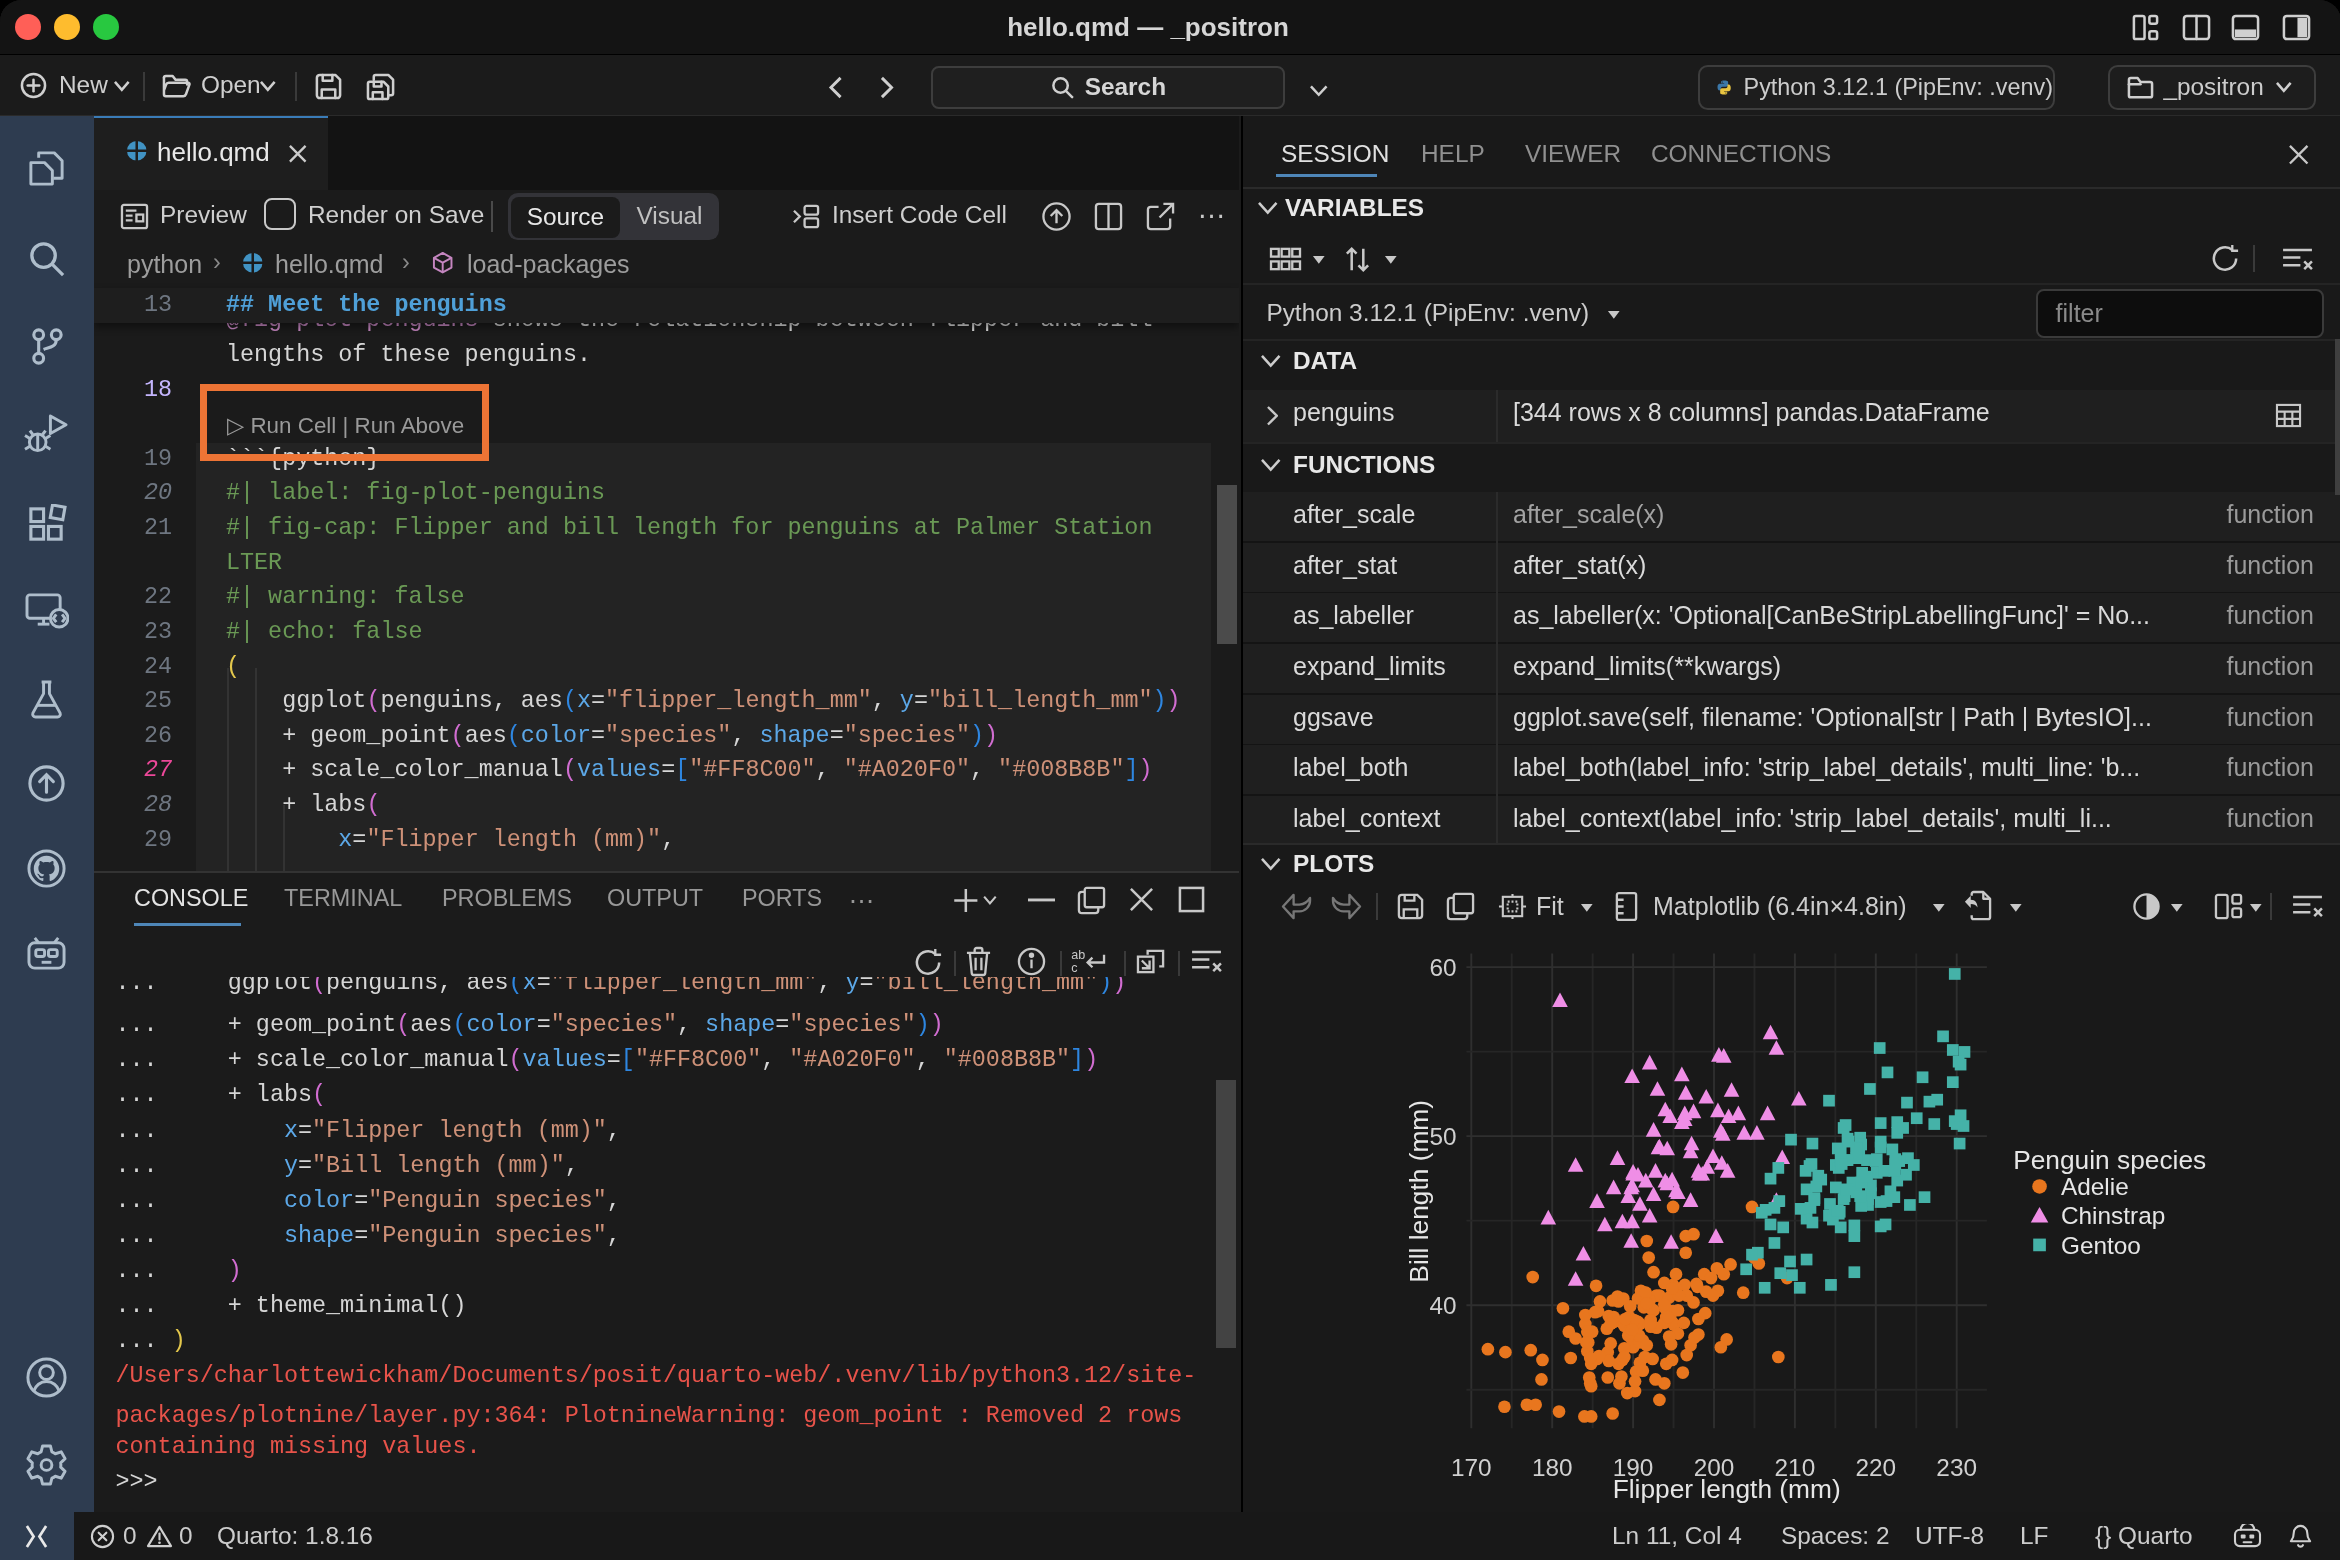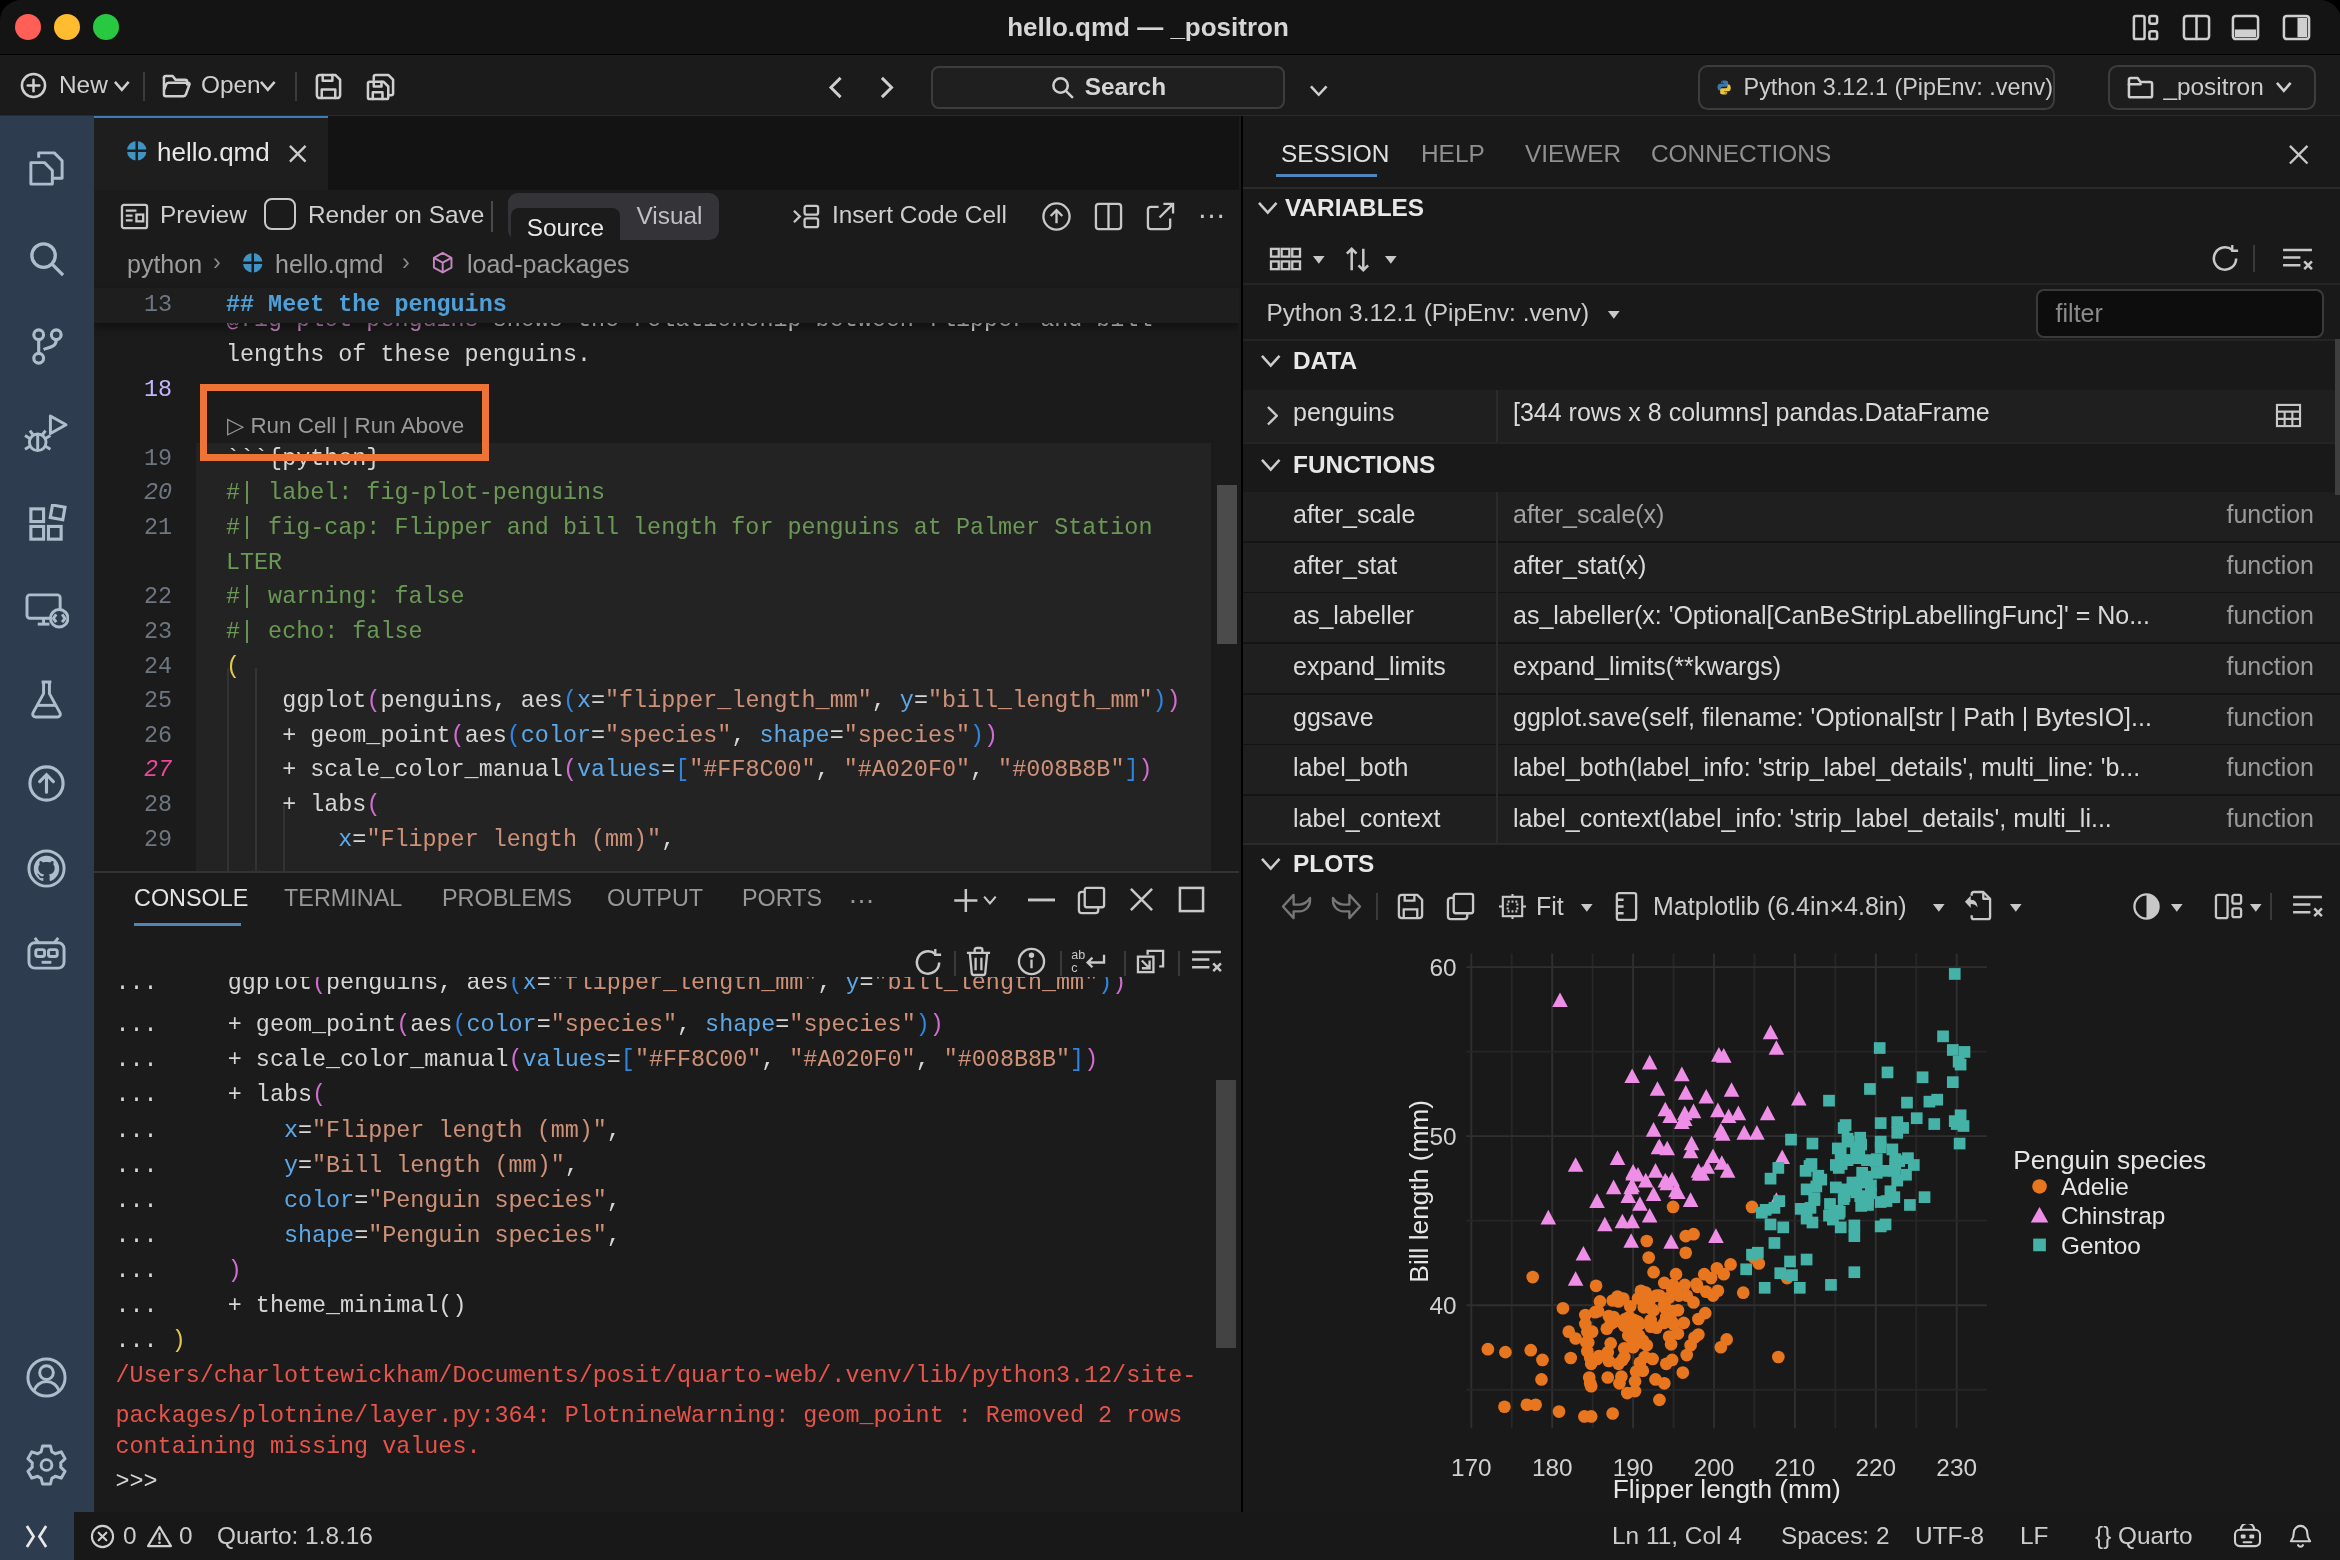--- a/index.html
+++ b/index.html
@@ -213,21 +213,21 @@
             <line x1="6" y1="13" x2="13" y2="13"></line>
             <line x1="6" y1="18" x2="13" y2="18"></line>
             <rect x="17" y="12" width="7" height="7"></rect>
           </g>
         </svg>
     <div class="abs ui" style="left:66px;top:10.7px;font-size:24.4px;">Preview</div>
     <div class="abs" style="left:170px;top:7.8px;width:32px;height:32px;border:2.9px solid #c8c8c8;border-radius:7.8px;box-sizing:border-box;"></div>
     <div class="abs ui" style="left:214px;top:10.7px;font-size:24.4px;">Render on Save</div>
     <div class="sep" style="left:397px;top:10.7px;height:31px;background:#4a4a4a;"></div>
     <div class="abs" style="left:414px;top:2.9px;width:211px;height:47px;background:#333338;border-radius:9.8px;">
-      <div class="abs" style="left:2.9px;top:15px;width:109px;height:41px;background:#1b1b1b;border-radius:7.8px;display:flex;align-items:center;justify-content:center;color:#e8e8e8;font-size:24.4px;text-align:center;">Source</div>
+      <div class="abs" style="left:2.9px;top:4px;width:109px;height:41px;background:#1b1b1b;border-radius:7.8px;display:flex;align-items:center;justify-content:center;color:#e8e8e8;font-size:24.4px;text-align:center;">Source</div>
       <div class="abs" style="left:115px;top:2.9px;width:93px;height:41px;display:flex;align-items:center;justify-content:center;color:#c0c0c0;font-size:24.4px;">Visual</div>
     </div>
     <svg class="abs" style="left:698px;top:12.7px;" width="29" height="27" viewBox="0 0 30 28">
           <g stroke="#c8c8c8" stroke-width="2.4" fill="none">
             <path d="M2 8 l6 6 -6 6"></path>
             <rect x="13" y="3" width="14" height="9" rx="2"></rect>
             <rect x="13" y="16" width="14" height="9" rx="2"></rect>
           </g>
         </svg>
     <div class="abs ui" style="left:738px;top:10.7px;font-size:24.4px;">Insert Code Cell</div>
@@ -294,21 +294,21 @@
 <div class="abs" style="left:0;top:327px;width:78px;height:35px;line-height:35px;text-align:right;color:#6e7681;">23</div>
 <div class="abs" style="left:132px;top:327px;height:35px;line-height:35px;white-space:pre;"><span style="color:#6A9955">#| echo: false</span></div>
 <div class="abs" style="left:0;top:362px;width:78px;height:35px;line-height:35px;text-align:right;color:#6e7681;">24</div>
 <div class="abs" style="left:132px;top:362px;height:35px;line-height:35px;white-space:pre;"><span style="color:#e3c74c">(</span></div>
 <div class="abs" style="left:0;top:396px;width:78px;height:35px;line-height:35px;text-align:right;color:#6e7681;">25</div>
 <div class="abs" style="left:132px;top:396px;height:35px;line-height:35px;white-space:pre;"><span style="color:#d6d6d6">    ggplot</span><span style="color:#d16dd1">(</span><span style="color:#d6d6d6">penguins, aes</span><span style="color:#2e86e0">(</span><span style="color:#5ca8e8">x</span><span style="color:#d6d6d6">=</span><span style="color:#ce9178">"flipper_length_mm"</span><span style="color:#d6d6d6">, </span><span style="color:#5ca8e8">y</span><span style="color:#d6d6d6">=</span><span style="color:#ce9178">"bill_length_mm"</span><span style="color:#2e86e0">)</span><span style="color:#d16dd1">)</span></div>
 <div class="abs" style="left:0;top:431px;width:78px;height:35px;line-height:35px;text-align:right;color:#6e7681;">26</div>
 <div class="abs" style="left:132px;top:431px;height:35px;line-height:35px;white-space:pre;"><span style="color:#d6d6d6">    + geom_point</span><span style="color:#d16dd1">(</span><span style="color:#d6d6d6">aes</span><span style="color:#2e86e0">(</span><span style="color:#5ca8e8">color</span><span style="color:#d6d6d6">=</span><span style="color:#ce9178">"species"</span><span style="color:#d6d6d6">, </span><span style="color:#5ca8e8">shape</span><span style="color:#d6d6d6">=</span><span style="color:#ce9178">"species"</span><span style="color:#2e86e0">)</span><span style="color:#d16dd1">)</span></div>
 <div class="abs" style="left:0;top:465px;width:78px;height:35px;line-height:35px;text-align:right;color:#ec4899;font-style:italic;">27</div>
 <div class="abs" style="left:132px;top:465px;height:35px;line-height:35px;white-space:pre;"><span style="color:#d6d6d6">    + scale_color_manual</span><span style="color:#d16dd1">(</span><span style="color:#5ca8e8">values</span><span style="color:#d6d6d6">=</span><span style="color:#2e86e0">[</span><span style="color:#ce9178">"#FF8C00"</span><span style="color:#d6d6d6">, </span><span style="color:#ce9178">"#A020F0"</span><span style="color:#d6d6d6">, </span><span style="color:#ce9178">"#008B8B"</span><span style="color:#2e86e0">]</span><span style="color:#d16dd1">)</span></div>
-<div class="abs" style="left:0;top:500px;width:78px;height:35px;line-height:35px;text-align:right;color:#6e7681;">28</div>
+<div class="abs" style="left:0;top:500px;width:78px;height:35px;line-height:35px;text-align:right;color:#6e7681;font-style:italic;">28</div>
 <div class="abs" style="left:132px;top:500px;height:35px;line-height:35px;white-space:pre;"><span style="color:#d6d6d6">    + labs</span><span style="color:#d16dd1">(</span></div>
 <div class="abs" style="left:0;top:535px;width:78px;height:35px;line-height:35px;text-align:right;color:#6e7681;">29</div>
 <div class="abs" style="left:132px;top:535px;height:35px;line-height:35px;white-space:pre;"><span style="color:#5ca8e8">        x</span><span style="color:#d6d6d6">=</span><span style="color:#ce9178">"Flipper length (mm)"</span><span style="color:#d6d6d6">,</span></div>
 <div class="abs" style="left:106px;top:96px;width:275px;height:63px;border:7.8px solid #ed7435;"></div>
 <div class="abs" style="left:0;top:0;width:1145px;height:35px;background:#1e1e1e;box-shadow:0 3.9px 7.8px rgba(0,0,0,0.45);"></div>
 <div class="abs" style="left:0;top:0;width:78px;height:35px;line-height:35px;text-align:right;color:#6e7681;">13</div>
 <div class="abs" style="left:132px;top:0;height:35px;line-height:35px;white-space:pre;font-weight:bold;color:#4fa0d8">## Meet the penguins</div>
 </div>
 
   <div class="abs" style="left:1123px;top:369px;width:19.5px;height:159px;background:#4b4b4b;"></div>

